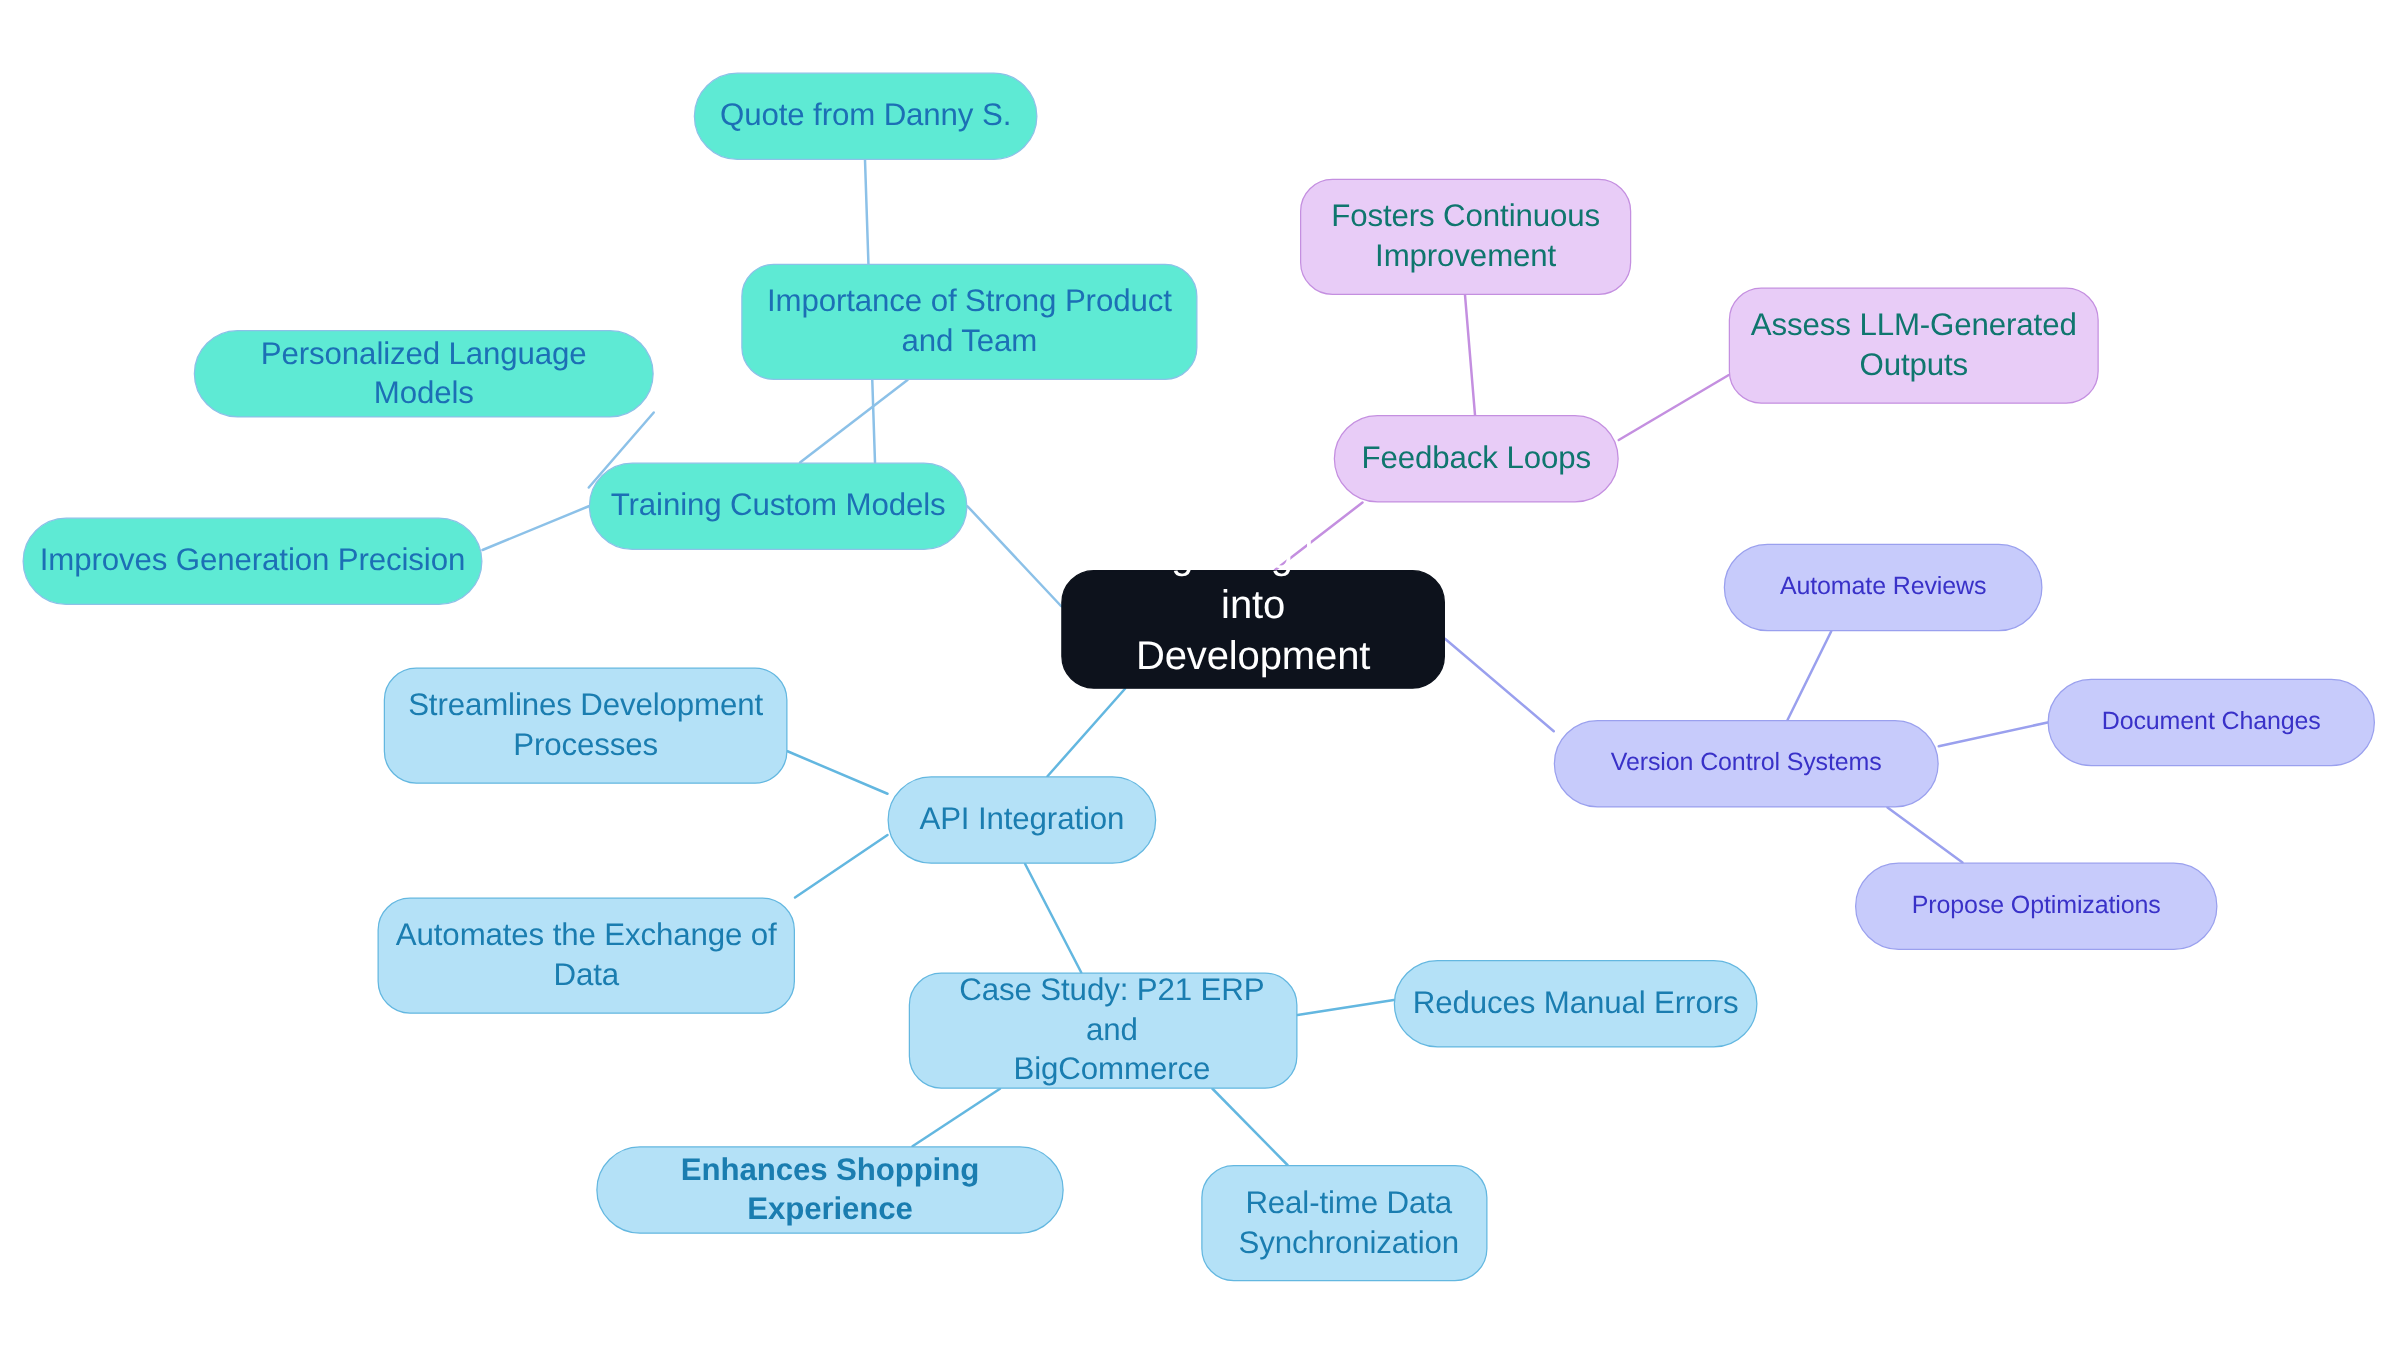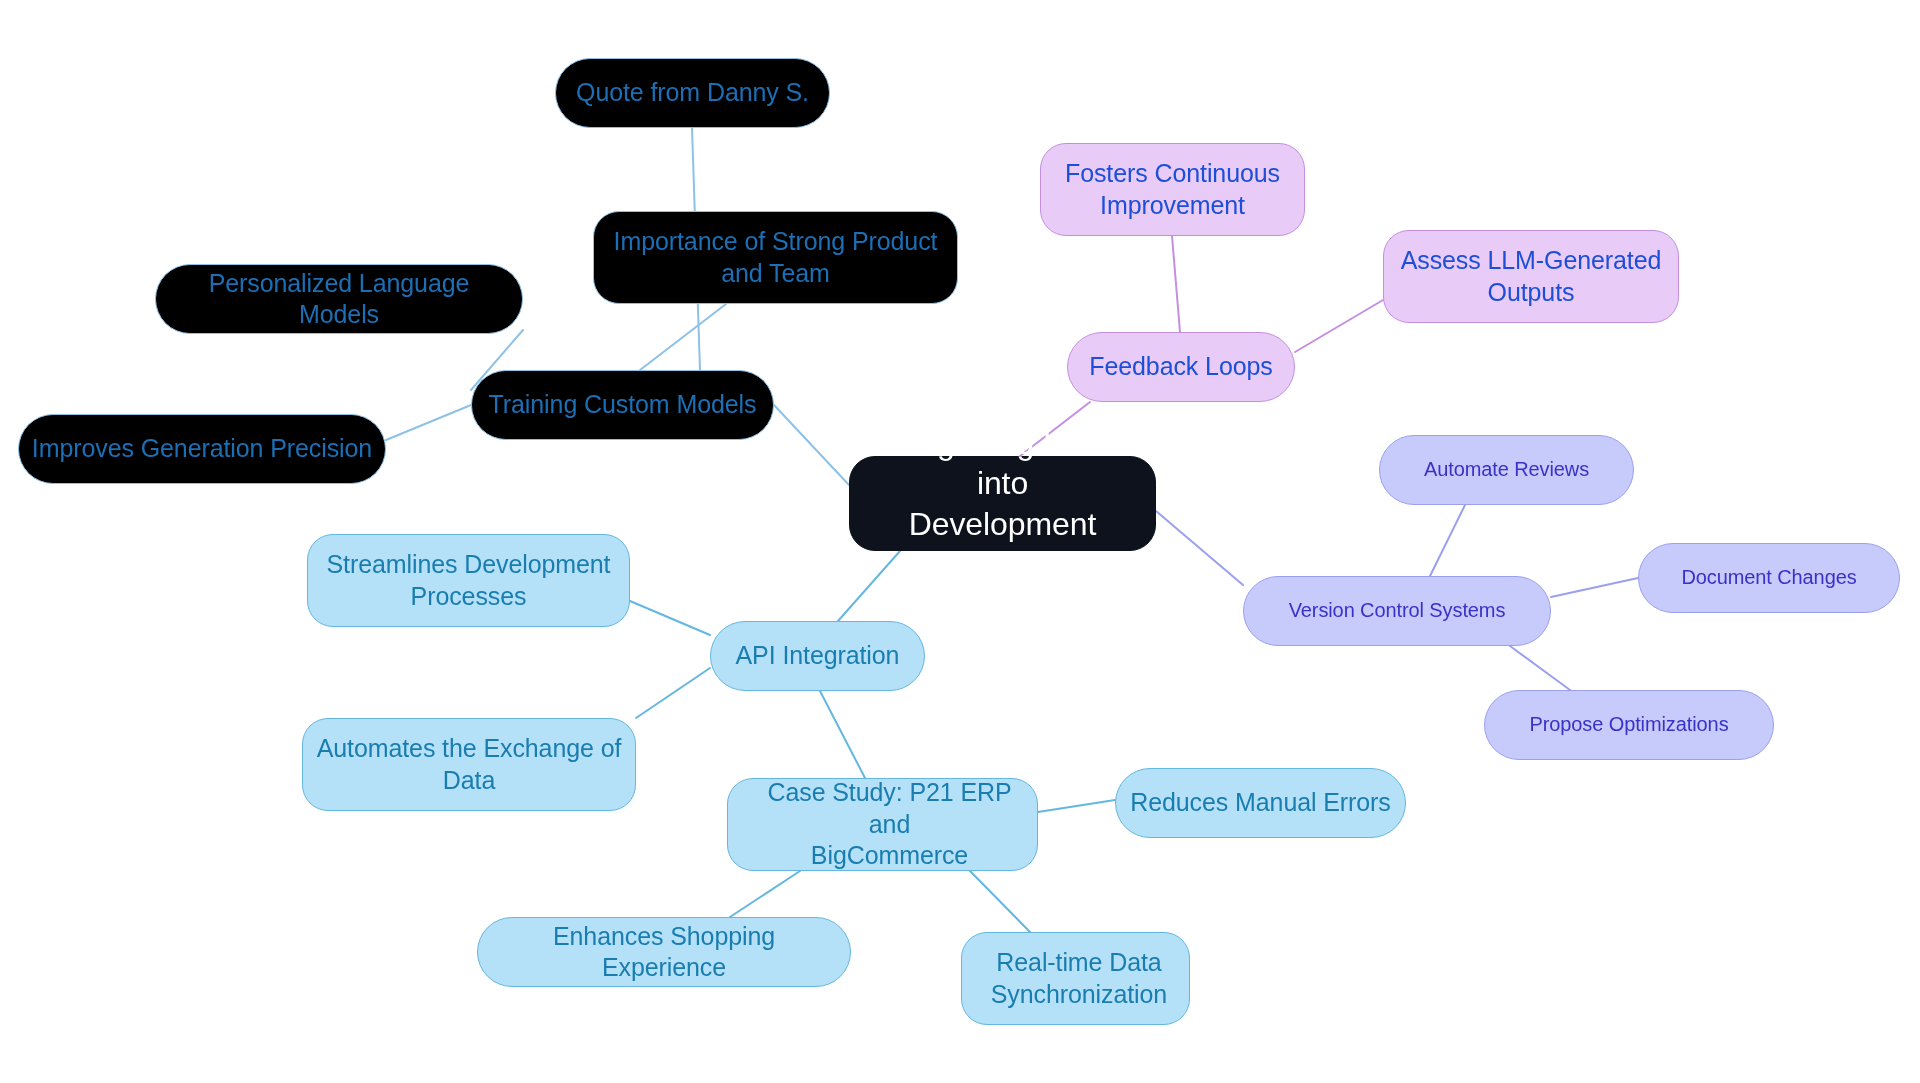--- a/index.html
+++ b/index.html
@@ -44,35 +44,35 @@
   }
   .node-root {
     color: #ffffff;
     background: #0d121c;
     border-color: #0d121c;
     border-radius: 26px;
     font-size: 32px;
     z-index: 5;
   }
   .node-blue {
-    background: #000000;
+    background: #5eead4;
     border-color: #8cc1e8;
     color: #1c6fb5;
     font-size: 25px;
   }
   .node-cyan {
     background: #b4e1f7;
     border-color: #63b7e0;
     color: #1a7db0;
     font-size: 25px;
   }
   .node-purple {
     background: #e8ccf7;
     border-color: #c48fe0;
-    color: #1d4ed8;
+    color: #0f766e;
     font-size: 25px;
   }
   .node-indigo {
     background: #c7cbfb;
     border-color: #9aa0ee;
     color: #3931c8;
     font-size: 20px;
   }
 </style>
 </head>
@@ -119,17 +119,17 @@
       <div class="node node-indigo" style="left: 1638px; top: 543px; width: 262px; height: 70px; border-radius: 35px;">Document Changes</div>
       <div class="node node-indigo" style="left: 1484px; top: 690px; width: 290px; height: 70px; border-radius: 35px;">Propose Optimizations</div>
       <div class="node node-cyan" style="left: 710px; top: 621px; width: 215px; height: 70px; border-radius: 35px;">API Integration</div>
       <div class="node node-cyan" style="left: 307px; top: 534px; width: 323px; height: 93px; border-radius: 26px;">Streamlines Development
 Processes</div>
       <div class="node node-cyan" style="left: 302px; top: 718px; width: 334px; height: 93px; border-radius: 26px;">Automates the Exchange of
 Data</div>
       <div class="node node-cyan" style="left: 727px; top: 778px; width: 311px; height: 93px; border-radius: 26px; padding-left: 24px;">Case Study: P21 ERP and
 BigCommerce</div>
       <div class="node node-cyan" style="left: 1115px; top: 768px; width: 291px; height: 70px; border-radius: 35px;">Reduces Manual Errors</div>
-      <div class="node node-cyan" style="left: 477px; top: 917px; width: 374px; height: 70px; border-radius: 35px;">Enhances Shopping Experience</div>
+      <div class="node node-cyan" style="left: 477px; top: 917px; width: 374px; height: 70px; border-radius: 35px; font-weight: bold;">Enhances Shopping Experience</div>
       <div class="node node-cyan" style="left: 961px; top: 932px; width: 229px; height: 93px; border-radius: 26px; padding-left: 17px;">Real-time Data
 Synchronization</div>
     </div>
 </div>
 
 </body></html>

